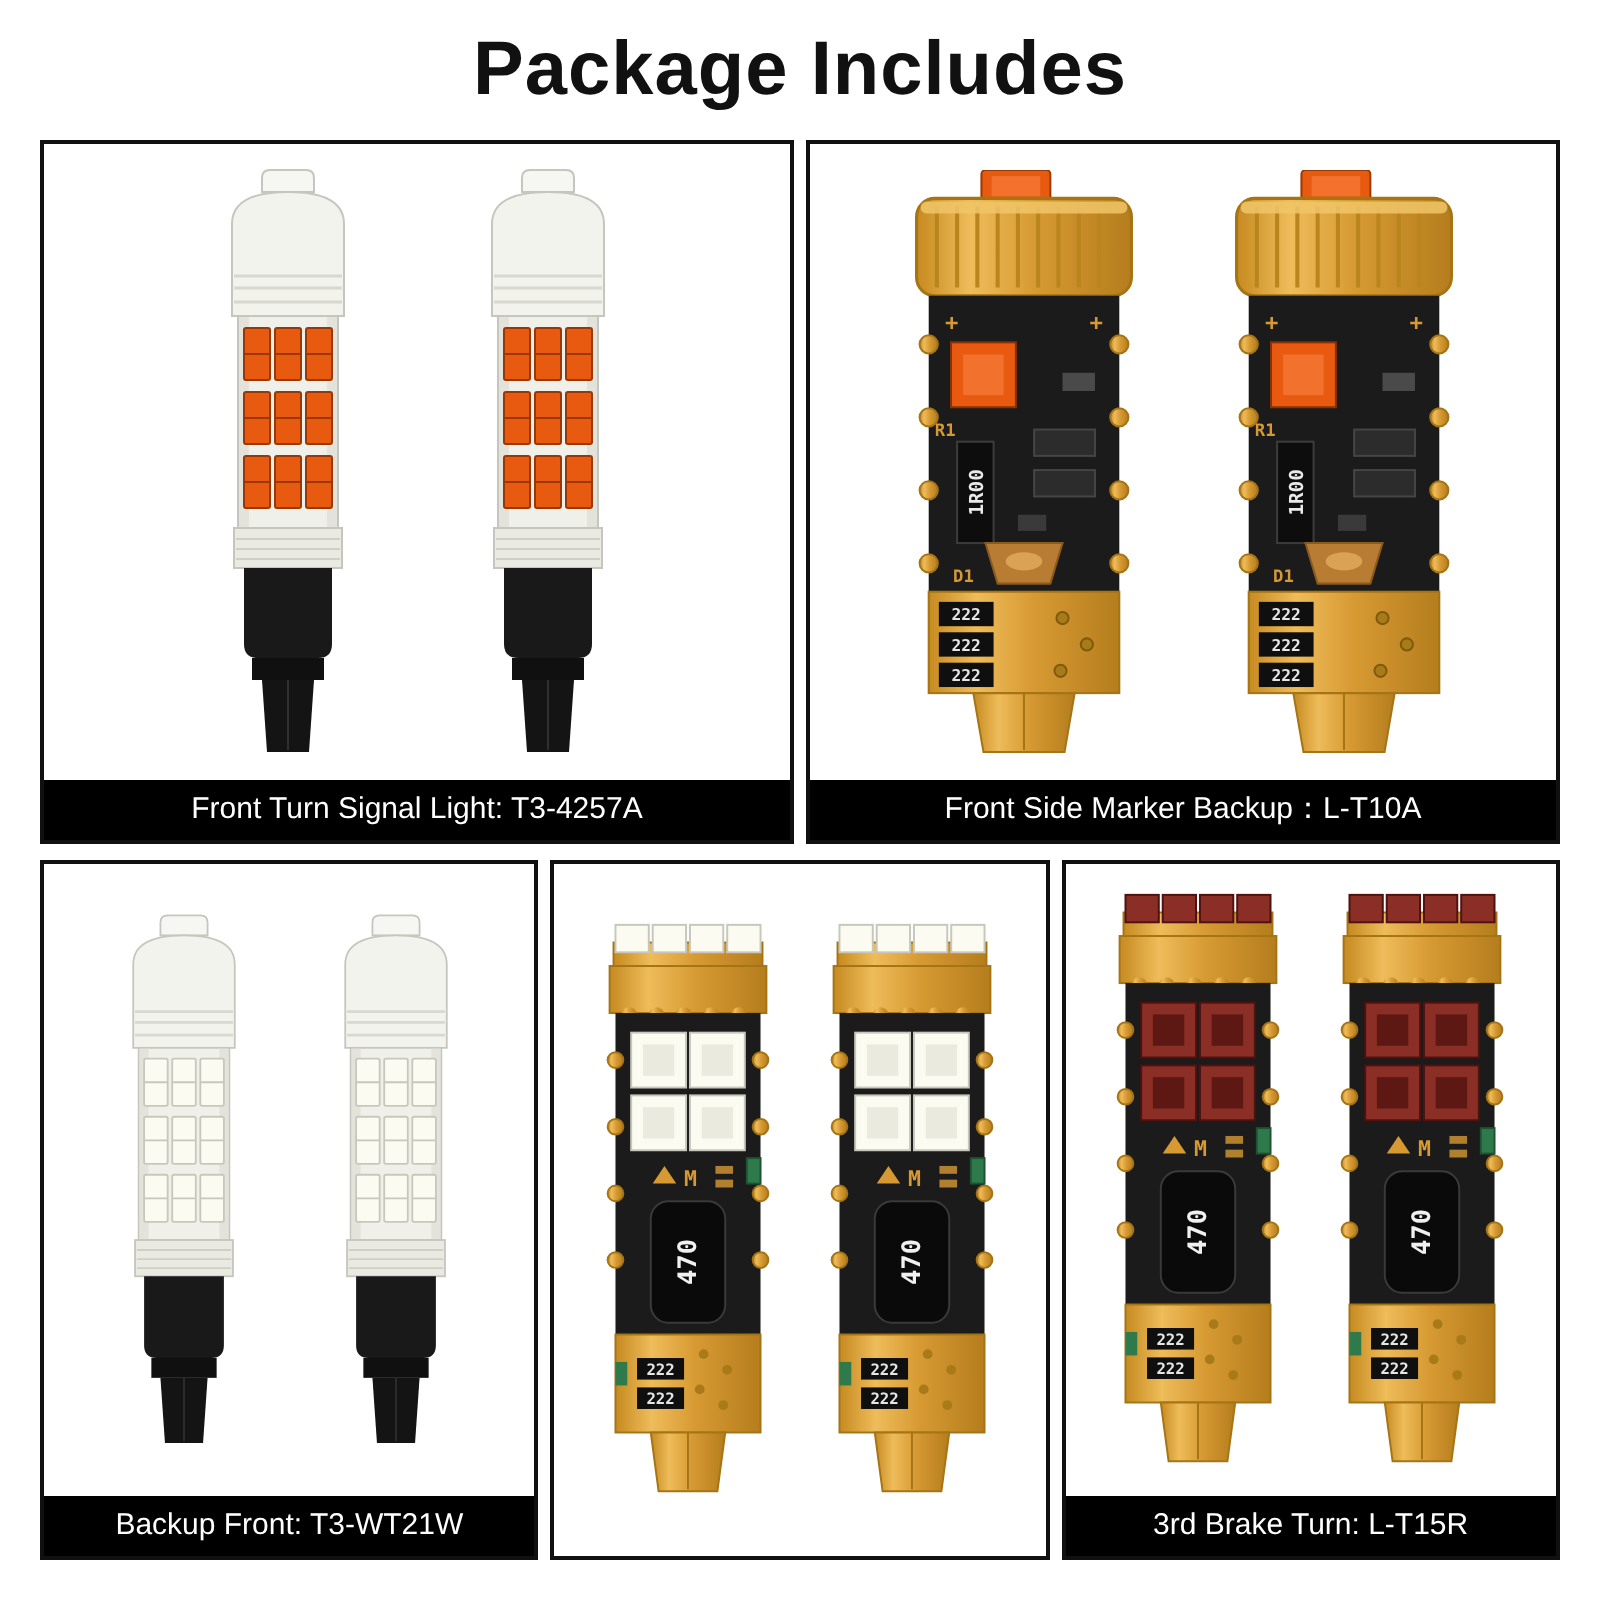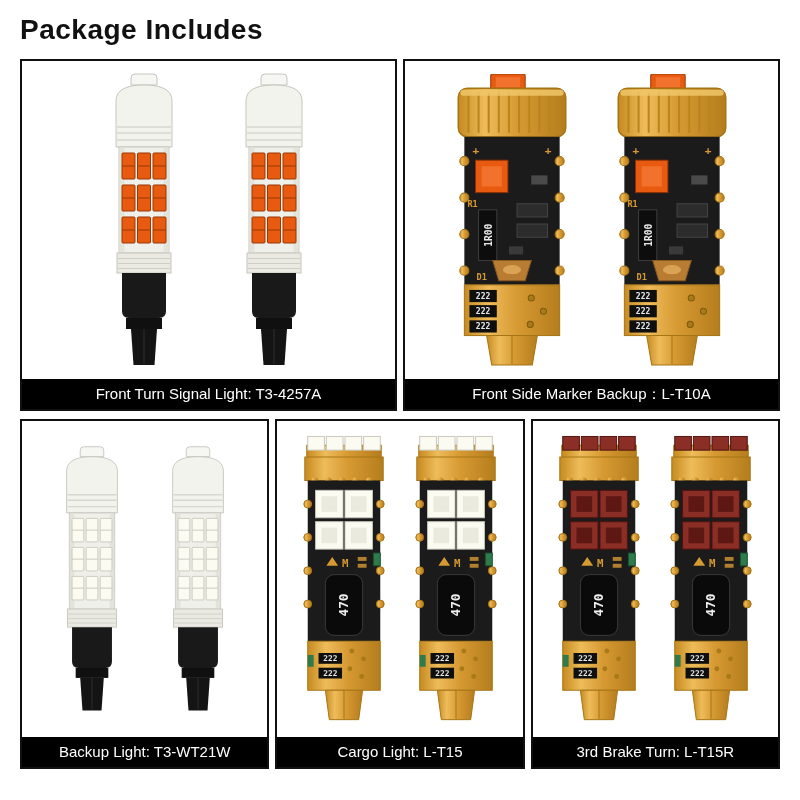--- a/index.html
+++ b/index.html
@@ -4,21 +4,22 @@
 <style>
   * { box-sizing: border-box; margin: 0; padding: 0; }
   html, body { background: #ffffff; }
   body {
     width: 800px; height: 800px;
     font-family: "Liberation Sans", sans-serif;
     overflow: hidden;
   }
   .page { width: 800px; height: 800px; padding: 10px 20px 14px; }
   .title {
-    font-size: 28px;
+    text-align: center;
+    font-size: 38px;
     font-weight: 800;
     letter-spacing: .5px;
     color: var(--title-color, #111);
     margin: 4px 0 13px;
   }
   .row { display: grid; gap: 6px; }
   .row-top { grid-template-columns: 1fr 1fr; margin-bottom: 8px; }
   .row-bottom { grid-template-columns: 1fr 1fr 1fr; }
   .panel {
     border: 2px solid #101010;
@@ -249,33 +250,32 @@
   <div class="row row-bottom">
     <section class="panel">
       <div class="art">
         <svg class="white-led" width="92" height="272" viewBox="0 0 100 300">
             <use href="#sym-t3"></use>
           </svg>
         <svg class="white-led" width="92" height="272" viewBox="0 0 100 300">
             <use href="#sym-t3"></use>
           </svg>
       </div>
-      <div class="panel-label">Backup Light: T3-WT21W</div>
+      <div class="panel-label">Backup Front: T3-WT21W</div>
     </section>
 
     <section class="panel">
       <div class="art">
         <svg class="white-led" width="98" height="290" viewBox="0 0 100 295">
             <use href="#sym-t15"></use>
           </svg>
         <svg class="white-led" width="98" height="290" viewBox="0 0 100 295">
             <use href="#sym-t15"></use>
           </svg>
       </div>
-      <div class="panel-label">Cargo Light: L-T15</div>
     </section>
 
     <section class="panel">
       <div class="art">
         <svg class="red-led" width="98" height="290" viewBox="0 0 100 295">
             <use href="#sym-t15"></use>
           </svg>
         <svg class="red-led" width="98" height="290" viewBox="0 0 100 295">
             <use href="#sym-t15"></use>
           </svg>

